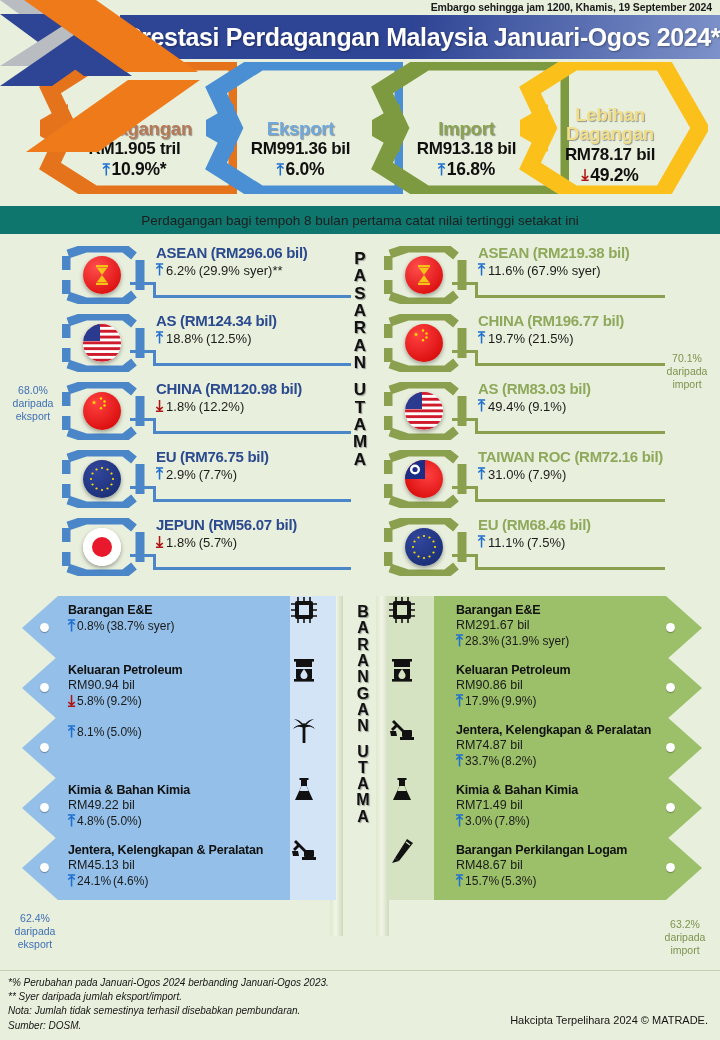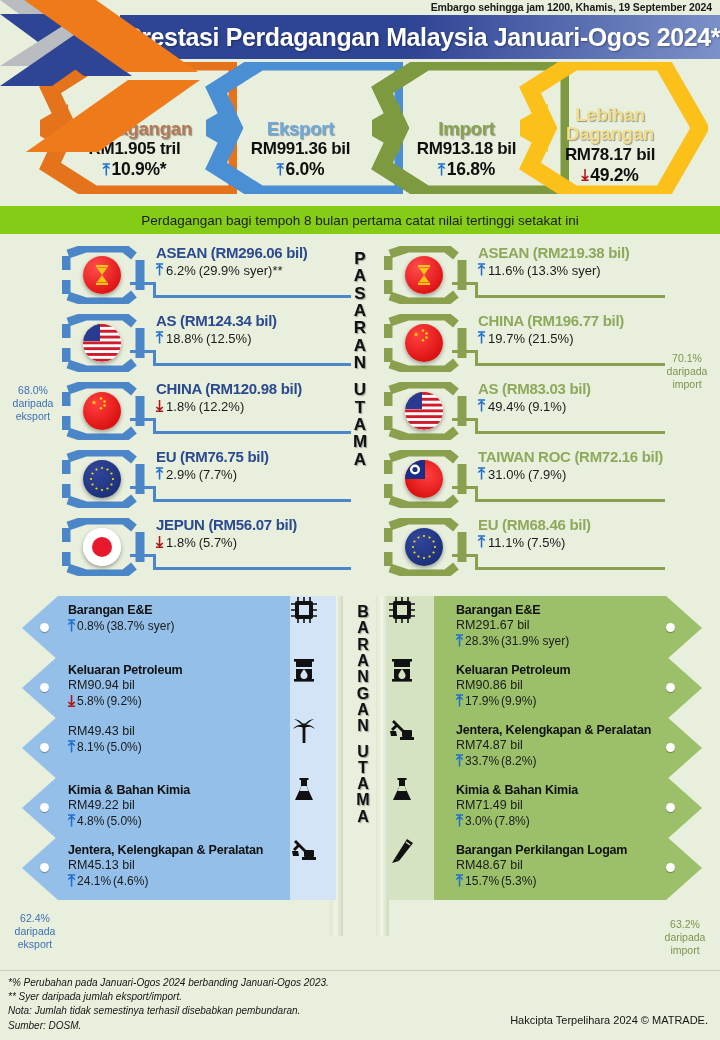--- a/index.html
+++ b/index.html
@@ -50,21 +50,21 @@
   .kpi-name.c3{color:#8aa34f;}
   .kpi-name.c4{color:#f2de86;}
 
   .arw{font-size:16px;font-weight:bold;line-height:1;}
   .arw.up{color:#1f6fd0;}
   .arw.dn{color:#b01515;}
 
   
   .subband{
     position:absolute;left:0;top:206px;width:720px;height:28px;
-    background:#84cc16;display:flex;align-items:center;justify-content:center;
+    background:#0f766e;display:flex;align-items:center;justify-content:center;
     font-size:13.5px;color:#1d1d1d;z-index:3;
   }
 
   
   .markets{position:absolute;left:0;top:240px;width:720px;height:350px;}
   .mk-col{position:absolute;top:0;width:300px;height:350px;}
   .mk-col.left{left:48px;}
   .mk-col.right{left:380px;}
   .mk-item{position:relative;height:68px;}
   .flagbadge{position:absolute;top:6px;width:86px;height:58px;}
@@ -433,21 +433,21 @@
                   <path d="M14 26 L24 26 L19 19 Z"></path>
               </g>
             </svg>
           </div>
         </div>
         <div class="mk-body" style="left:98px;">
           <div class="mk-name">ASEAN (RM219.38 bil)</div>
           <div class="mk-chg">
             <span class="arw up">⤒</span>
             <span>11.6%</span>
-            <span>(13.3% syer)</span>
+            <span>(67.9% syer)</span>
           </div>
         </div>
         <div class="mk-line" style="left:72px;top:42px;width:26px;"></div>
         <div class="mk-line" style="left:95px;top:42px;width:3px;height:16px;"></div>
         <div class="mk-line" style="left:95px;top:55px;width:190px;"></div>
       </div>
 
       <div class="mk-item">
         <div class="flagbadge" style="left:4px;">
           <svg viewBox="0 0 86 58">
@@ -685,21 +685,20 @@
       </div>
 
       <div class="g-row">
         <div class="g-arrow" style="left:0;">
           <svg viewBox="0 0 268 64">
               <path d="M36 0 L268 0 L268 64 L36 64 L0 32 Z" fill="#93bfe8"></path>
             </svg>
         </div>
         <div class="dot" style="left:18px;"></div>
         <div class="g-txt" style="left:46px;width:225px;">
-          <div class="g-val">RM49.43  bil</div>
           <div class="g-chg">
             <span class="arw up">⤒</span>
             <span>8.1%</span>
             <span>(5.0%)</span>
           </div>
         </div>
         <div class="g-iconbox" style="left:268px;">
           <svg viewBox="0 0 46 64">
               <path d="M0 0 L46 0 L46 64 L0 64 Z" fill="#d2e4f5"></path>
             </svg>

